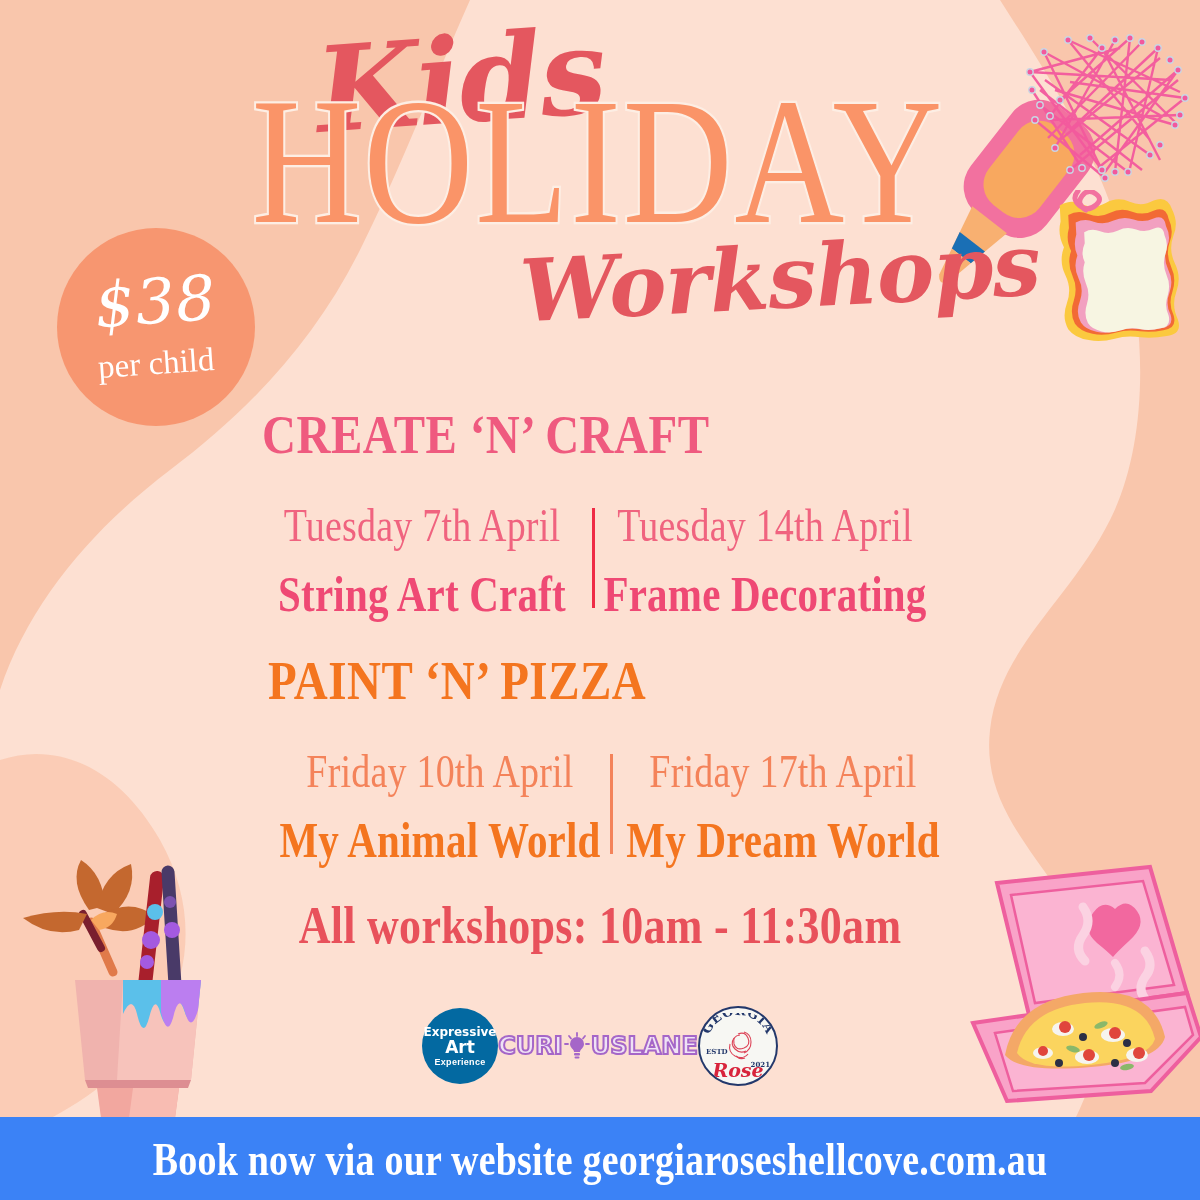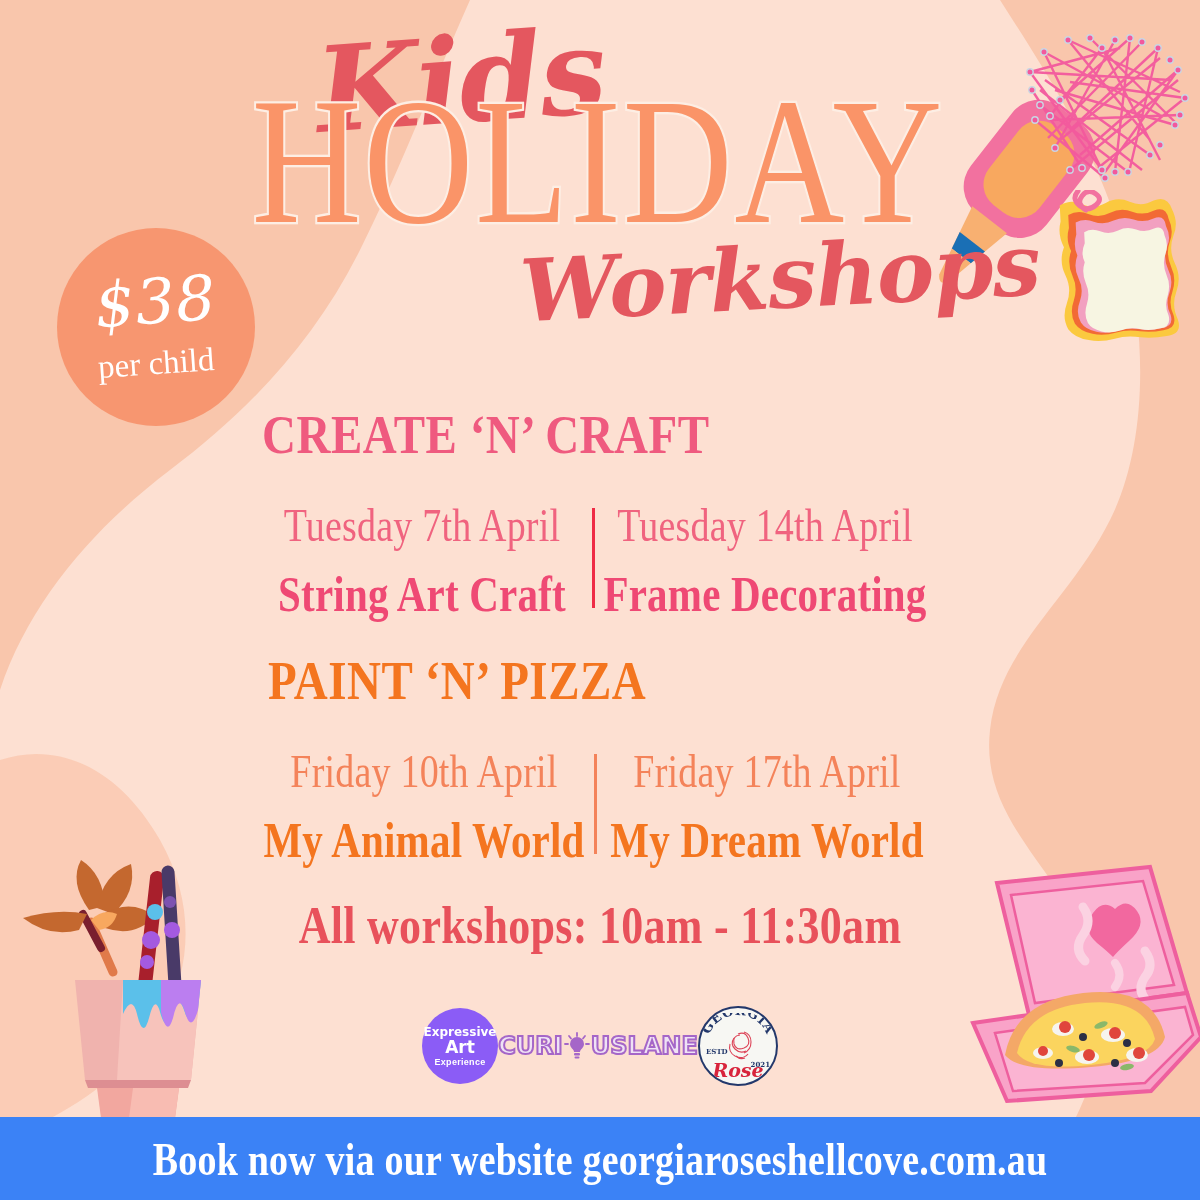--- a/index.html
+++ b/index.html
@@ -145,21 +145,21 @@
   
   #logos{
     position:absolute;left:0;top:1006px;width:1200px;
     display:flex;justify-content:center;align-items:center;gap:44px;
   }
   .logo{position:relative;}
 
   
   #logo-expressive-art{
     width:76px;height:76px;border-radius:50%;
-    background:#8b5cf6;
+    background:#0369a1;
     display:flex;flex-direction:column;align-items:center;justify-content:center;
     color:#ffffff;text-align:center;line-height:1;
   }
   #logo-expressive-art .l1{font-size:12px;font-weight:700;font-family:"DejaVu Sans", sans-serif;}
   #logo-expressive-art .l2{font-size:17px;font-weight:700;font-family:"DejaVu Sans", sans-serif;margin-top:1px;}
   #logo-expressive-art .l3{font-size:9px;font-weight:700;font-family:Liberation Sans, sans-serif;margin-top:2px;letter-spacing:0.3px;}
 
   
   #logo-curious-lane{
     width:112px;height:76px;
@@ -415,21 +415,21 @@
         <div class="session-date date-rose">Tuesday 14th April</div>
         <div class="session-name name-rose">Frame Decorating</div>
       </div>
     </div>
   </div>
 
   <div class="section" id="section-paint-pizza" style="left:0;top:658px;">
     <div style="padding-left:268px;">
       <div class="section-title orange">PAINT ‘N’ PIZZA</div>
     </div>
-    <div class="sessions" style="padding-left:254px;">
+    <div class="sessions" style="padding-left:254px;margin-left:16px;">
       <div class="session">
         <div class="session-date date-orange">Friday 10th April</div>
         <div class="session-name name-orange">My Animal World</div>
       </div>
       <div class="divider divider-orange"></div>
       <div class="session">
         <div class="session-date date-orange">Friday 17th April</div>
         <div class="session-name name-orange">My Dream World</div>
       </div>
     </div>

